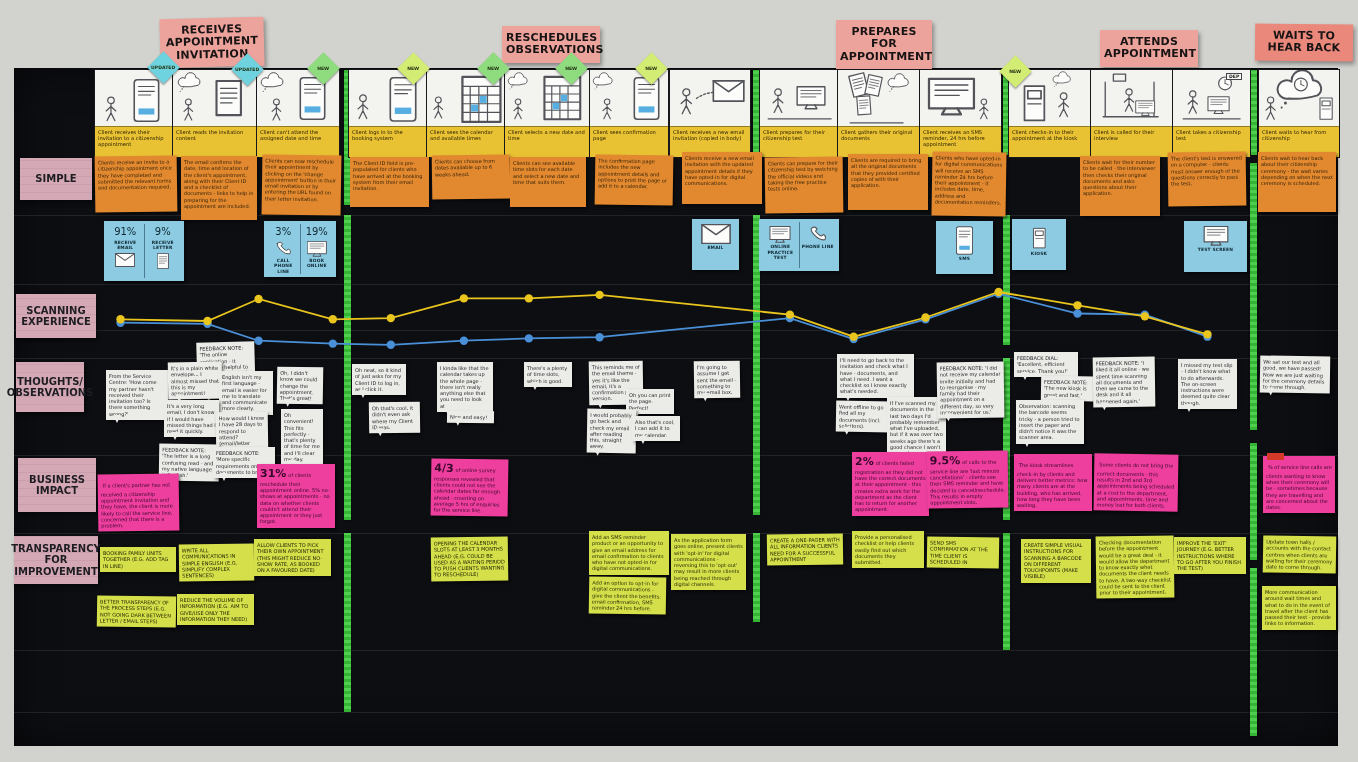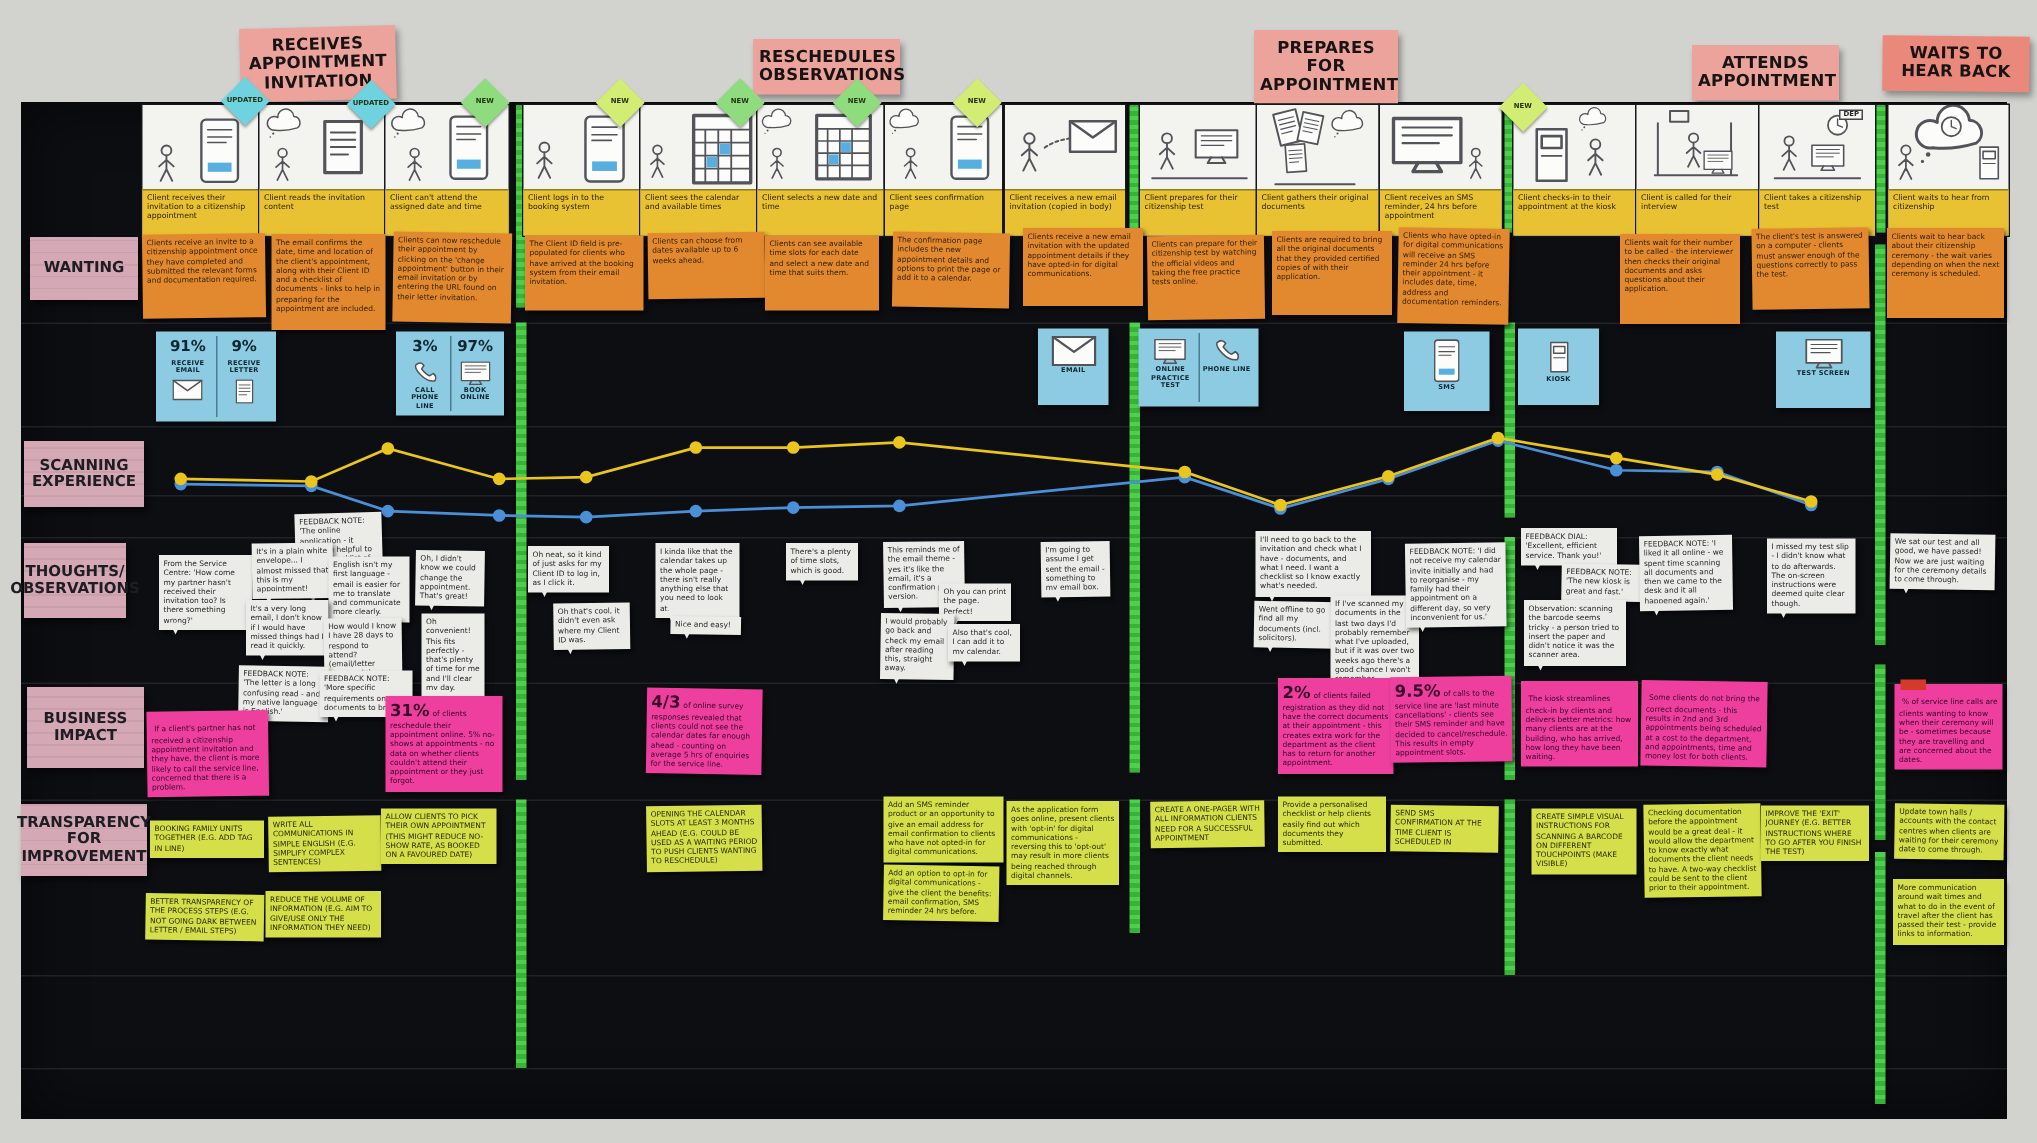--- a/index.html
+++ b/index.html
@@ -37,21 +37,21 @@
         display:flex;align-items:center;justify-content:center;box-shadow:1px 1px 2px rgba(0,0,0,.4);}
   .badge span{transform:rotate(-45deg);font-size:4.6px;font-weight:bold;color:#243312;}
   .b-upd{background:#6fd3df;}
   .b-new1{background:#8fdc7f;}
   .b-new2{background:#d3ec74;}
   .dep-tag{position:absolute;background:#f8f8f3;border:1px solid #44444a;font-size:4.6px;font-weight:bold;
         padding:0 2px;color:#222;}
   .tp{display:flex;}
   .tp .half{flex:1;padding:2px;text-align:center;}
   .tp .half + .half{border-left:1px solid #4a7c92;}
-  .tp-value{display:block;font-size:10px;font-weight:bold;}
+  .tp-value{display:block;font-size:10px;font-weight:normal;}
   .tp-label{display:block;font-size:4.4px;font-weight:bold;letter-spacing:.2px;margin-top:1px;}
   .tp-ic{display:block;margin:2px auto 0;}
   .sk{stroke:#53545a;fill:none;stroke-width:1.3;stroke-linecap:round;stroke-linejoin:round;}
   .r1{transform:rotate(-.8deg);} .r2{transform:rotate(.9deg);} .r3{transform:rotate(-1.6deg);}
 </style>
 </head>
 <body>
 
 <div id="stage">
 
@@ -132,26 +132,26 @@
   <div class="tape" style="left:1250px;top:568px;height:168px"></div>
 
   <div class="header-note" style="left:160px;top:18px;width:96px;transform:rotate(-1.5deg)">RECEIVES
 APPOINTMENT
 INVITATION</div>
   <div class="header-note" style="left:502px;top:26px;width:90px">RESCHEDULES
 OBSERVATIONS</div>
   <div class="header-note" style="left:836px;top:20px;width:88px">PREPARES
 FOR
 APPOINTMENT</div>
-  <div class="header-note" style="left:1128px;top:30px;width:90px">ATTENDS
+  <div class="header-note" style="left:1100px;top:30px;width:90px">ATTENDS
 APPOINTMENT</div>
   <div class="header-note header-red" style="left:1255px;top:24px;width:90px;transform:rotate(.6deg)">WAITS TO
 HEAR BACK</div>
 
-  <div class="row-label" style="left:20px;top:158px;width:72px;height:42px">WANTING</div>
+  <div class="row-label" style="left:20px;top:158px;width:72px;height:42px">SIMPLE</div>
   <div class="row-label" style="left:16px;top:294px;width:80px;height:44px">SCANNING
 EXPERIENCE</div>
   <div class="row-label" style="left:16px;top:362px;width:68px;height:50px">THOUGHTS/
 OBSERVATIONS</div>
   <div class="row-label" style="left:18px;top:458px;width:78px;height:54px">BUSINESS
 IMPACT</div>
   <div class="row-label" style="left:14px;top:536px;width:84px;height:48px">TRANSPARENCY
 FOR
 IMPROVEMENT</div>
 
@@ -336,21 +336,21 @@
   </div>
   <div class="note blue tp" style="left:264px;top:221px;width:66px;height:50px">
     <div class="half">
       <span class="tp-value">3%</span>
       <svg class="tp-ic" width="16" height="16" viewBox="0 0 21 21">
           <use href="#s-handset"></use>
         </svg>
       <span class="tp-label">CALL PHONE LINE</span>
     </div>
     <div class="half">
-      <span class="tp-value">97%</span>
+      <span class="tp-value">19%</span>
       <svg class="tp-ic" width="20" height="16" viewBox="0 0 27 22">
           <use href="#s-mon"></use>
         </svg>
       <span class="tp-label">BOOK ONLINE</span>
     </div>
   </div>
   <div class="note blue" style="left:692px;top:219px;width:41px;height:45px;text-align:center">
     <svg class="tp-ic" width="30" height="20" viewBox="0 0 25 17">
         <use href="#s-env"></use>
       </svg>

